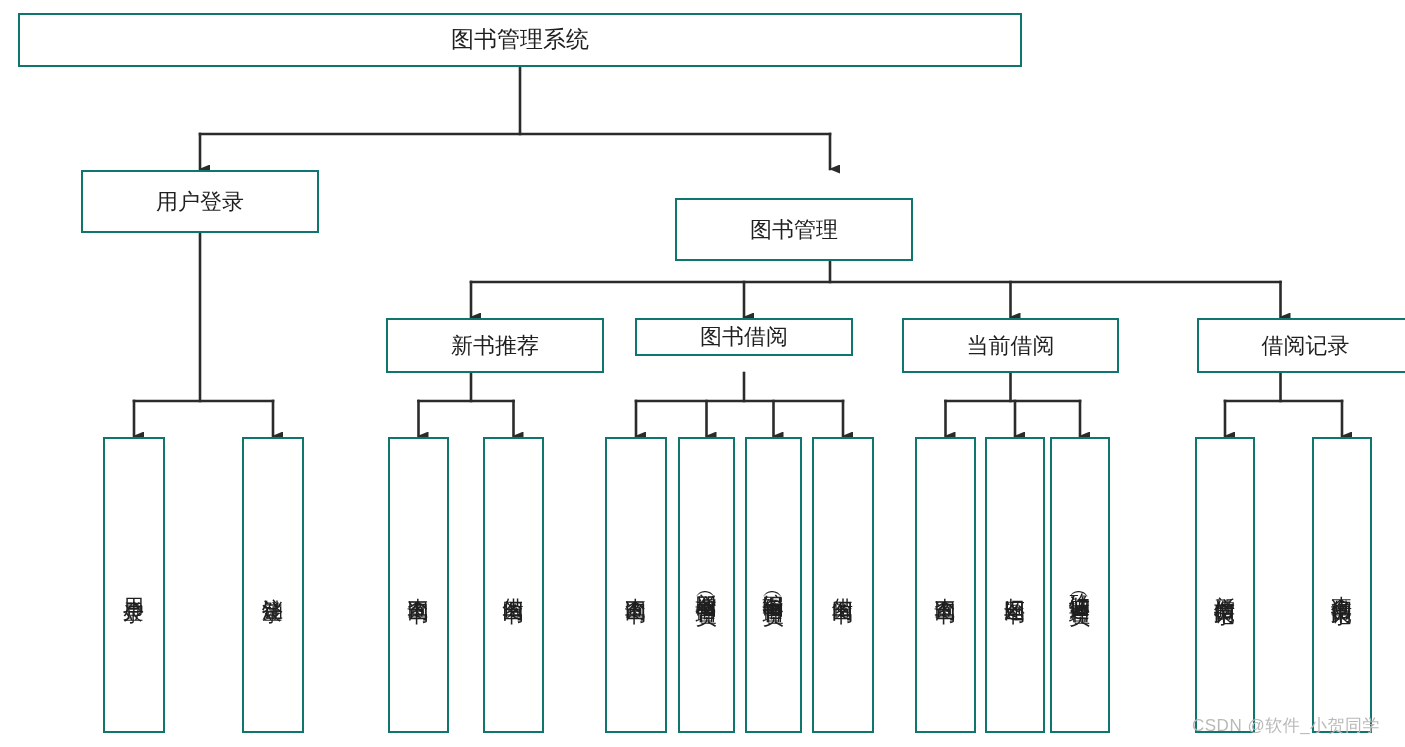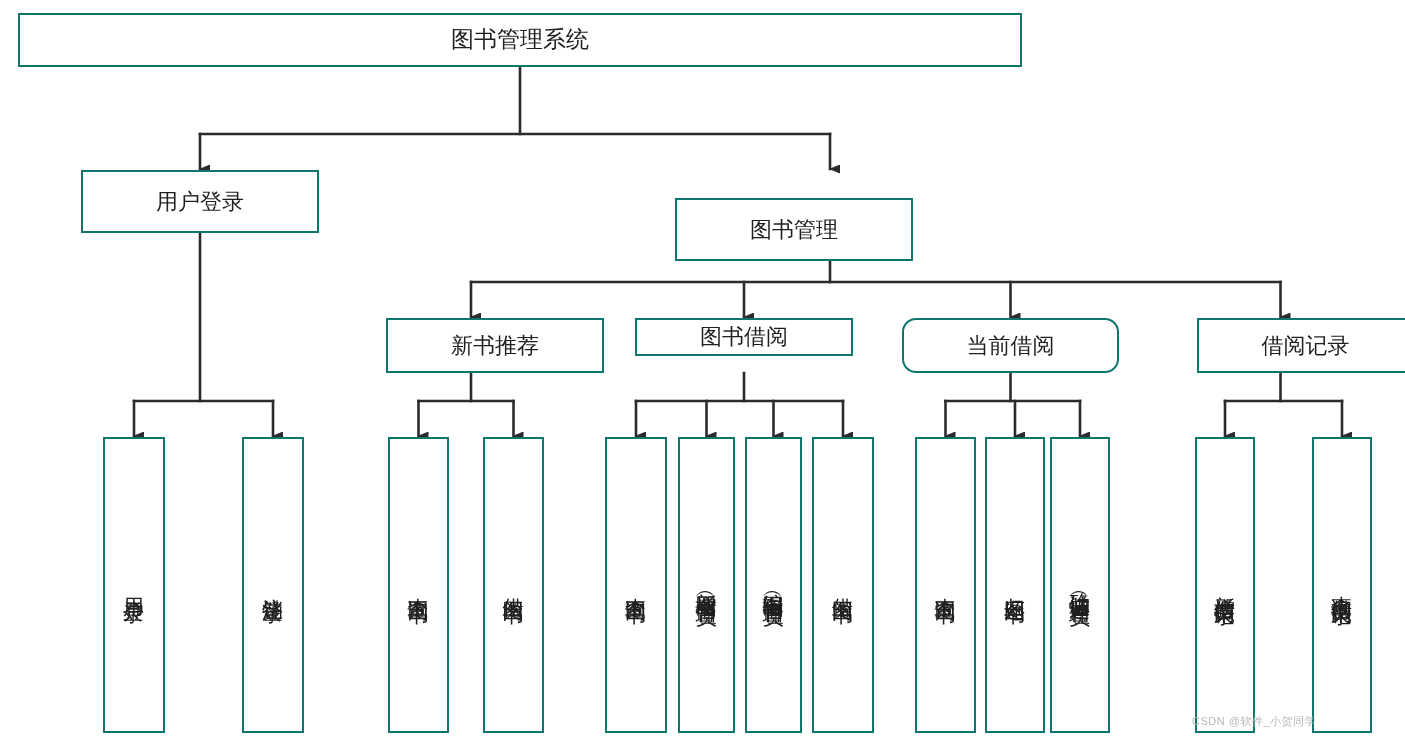--- a/index.html
+++ b/index.html
@@ -51,21 +51,21 @@
     letter-spacing: 2px;
     line-height: 1.0;
   }
   .node-box.root .node-label {
     font-size: 23px;
   }
   .watermark {
     position: absolute;
     left: 1192px;
     top: 714px;
-    font-size: 11px;
+    font-size: 17px;
     color: #b9b9b9;
     letter-spacing: 0.5px;
     white-space: nowrap;
     user-select: none;
   }
 </style>
 </head>
 <body>
 
 <div id="stage">
@@ -122,21 +122,21 @@
       </div>
       <div class="node-box horizontal" style="left: 675px; top: 170px; width: 238px; height: 63px; margin-top: 28px;">
         <div class="node-label">图书管理</div>
       </div>
       <div class="node-box horizontal" style="left: 362px; top: 318px; width: 218px; height: 55px; margin-left: 24px;">
         <div class="node-label">新书推荐</div>
       </div>
       <div class="node-box horizontal" style="left: 635px; top: 318px; width: 218px; height: 38px;">
         <div class="node-label">图书借阅</div>
       </div>
-      <div class="node-box horizontal" style="left: 902px; top: 318px; width: 217px; height: 55px; border-radius: 14px;">
+      <div class="node-box horizontal" style="left: 902px; top: 318px; width: 217px; height: 55px;">
         <div class="node-label">当前借阅</div>
       </div>
       <div class="node-box horizontal" style="left: 1172px; top: 318px; width: 217px; height: 55px; margin-left: 25px;">
         <div class="node-label">借阅记录</div>
       </div>
       <div class="node-box vertical" style="left: 103px; top: 437px; width: 62px; height: 296px;">
         <div class="node-label">用户登录</div>
       </div>
       <div class="node-box vertical" style="left: 242px; top: 437px; width: 62px; height: 296px;">
         <div class="node-label">注销登录</div>

